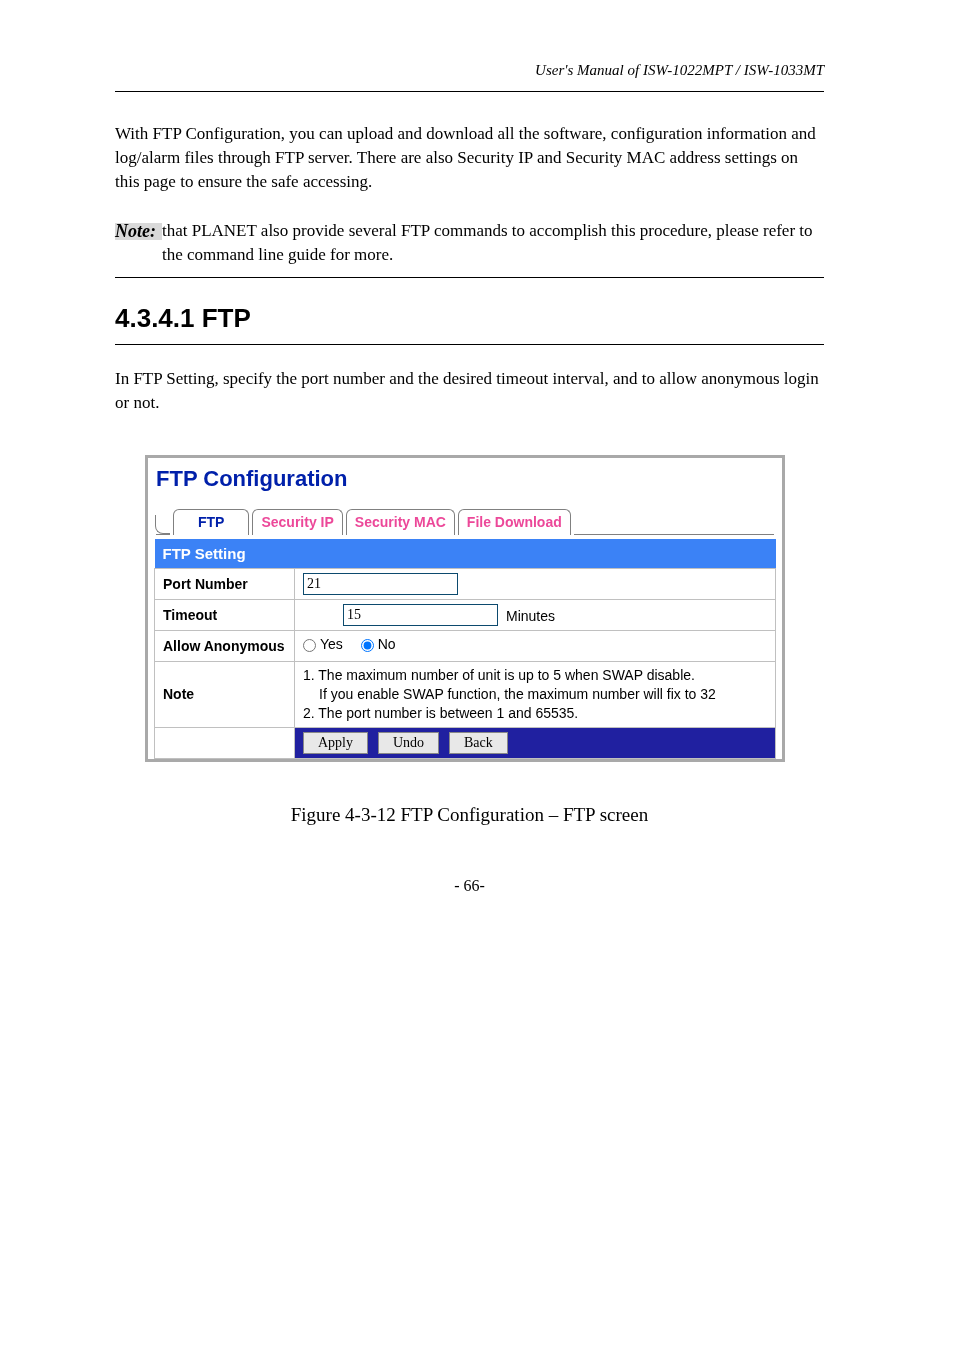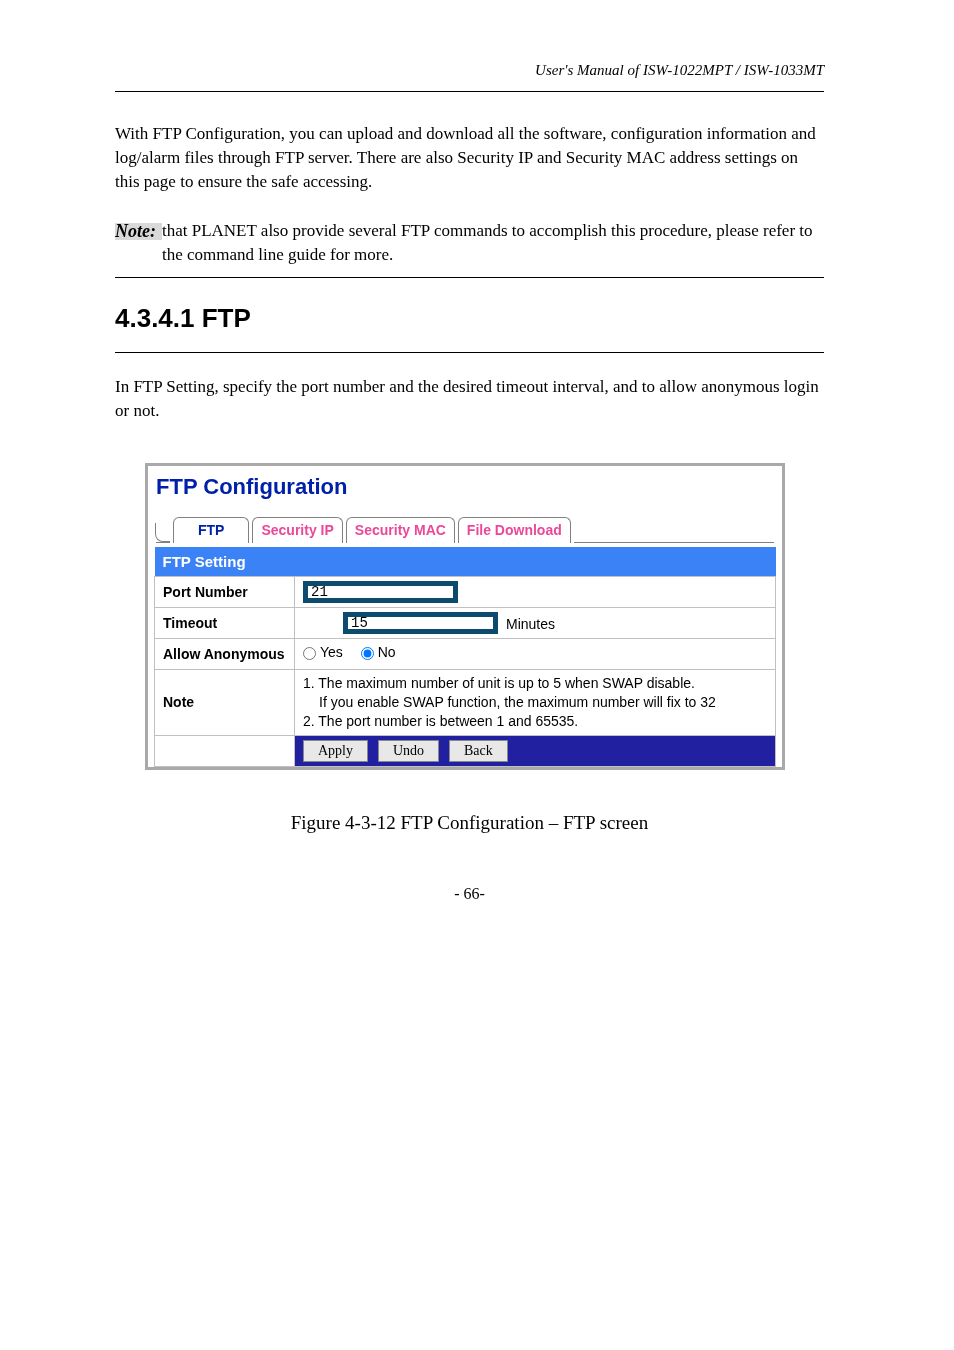--- a/index.html
+++ b/index.html
@@ -49,21 +49,21 @@
   hr.rule {
     border: none;
     border-top: 1.5px solid #000;
     margin: 6px 0 22px 0;
   }
   h2.heading {
     font-family: Arial, Helvetica, sans-serif;
     font-weight: bold;
     font-size: 26px;
     margin-top: 12px;
-    margin-bottom: 16px;
+    margin-bottom: 8px;
   }
   .subtext {
     font-size: 17px;
     margin-bottom: 40px;
   }
 
   
   .shot {
     border: 3px solid #a9a9a9;
     width: 640px;
@@ -158,22 +158,22 @@
   }
   .minutes-cell {
     display: flex;
     align-items: flex-end;
     gap: 0;
     padding-left: 40px;
   }
   .mini-input {
     width: 155px;
     height: 22px;
-    border: 5px solid #0c4a6e;
-    font-family: Liberation Mono, monospace;
+    border: 1px solid #0c4a6e;
+    font-family: Liberation Serif, serif;
     font-size: 14px;
     padding: 1px 3px;
     background: #fff;
   }
   .radio-wrap {
     display: inline-flex;
     align-items: center;
     gap: 4px;
     margin-right: 14px;
   }

